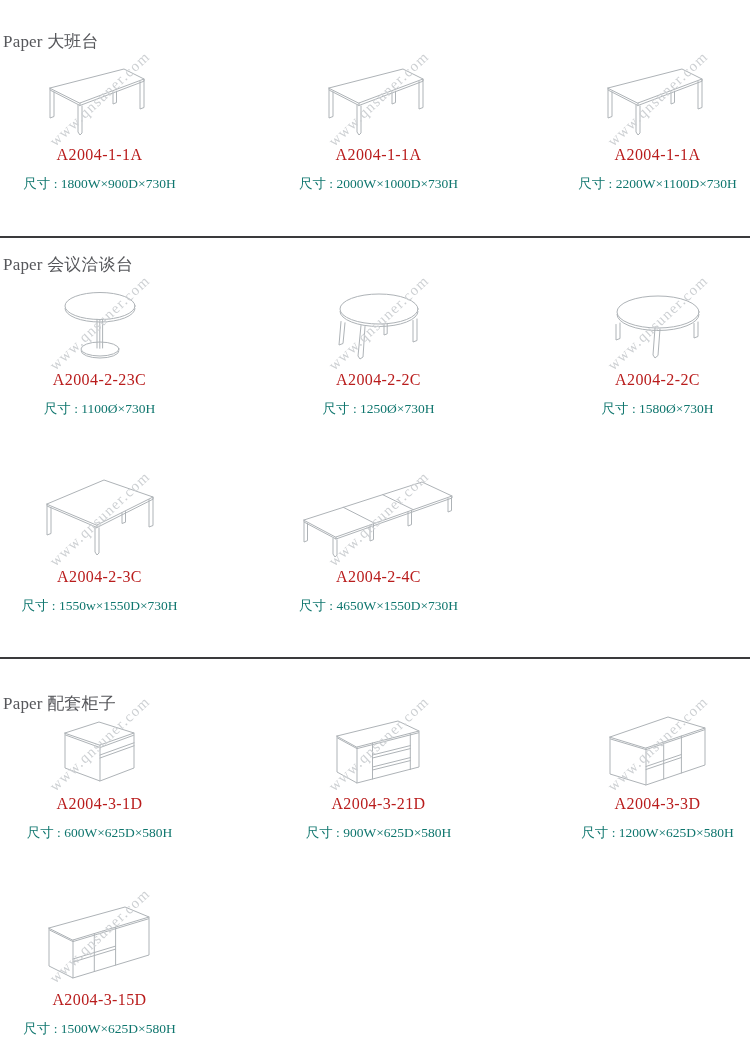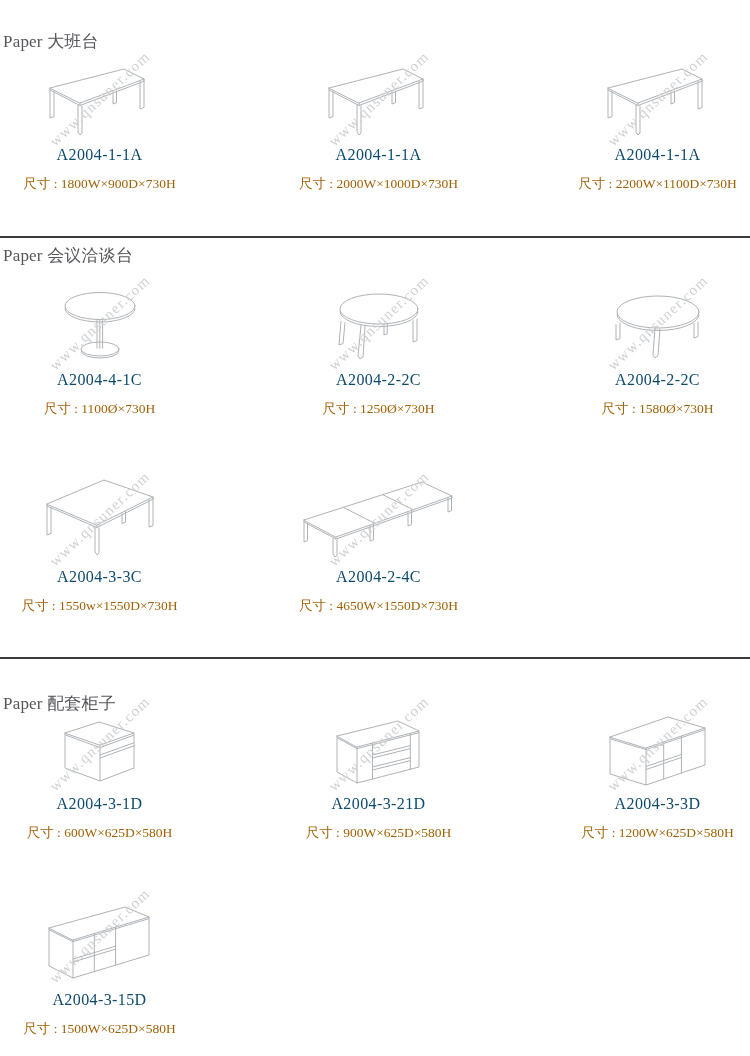--- a/index.html
+++ b/index.html
@@ -6,22 +6,22 @@
   .page{position:relative;width:750px;height:1028px;background:#ffffff;overflow:hidden;
         font-family:Liberation Serif, serif;margin-top:28px;}
   .sec-title{position:absolute;left:3px;font-size:17px;color:#56575b;letter-spacing:.2px;white-space:nowrap;}
   .divider{position:absolute;left:0;width:750px;height:2px;background:#3a3a3c;}
   .row{position:absolute;left:-40px;width:840px;display:flex;}
   .cell{width:279px;display:flex;flex-direction:column;align-items:center;}
   .art{position:relative;width:100%;display:flex;align-items:flex-end;justify-content:center;}
   .art svg{display:block;}
   .wm{position:absolute;left:50%;top:50%;transform:translate(-50%,-50%) rotate(-43deg);
       font-size:15px;color:#cdd0d3;letter-spacing:1.3px;white-space:nowrap;pointer-events:none;}
-  .code{margin-top:6px;font-size:16px;color:#0c4a6e;line-height:22px;letter-spacing:.4px;}
-  .dims{margin-top:9px;font-size:13.5px;color:#a16207;line-height:18px;}
+  .code{margin-top:6px;font-size:16px;color:#b91c1c;line-height:22px;letter-spacing:.4px;}
+  .dims{margin-top:9px;font-size:13.5px;color:#0f766e;line-height:18px;}
   .linework{stroke:#aeb3b7;stroke-width:1;fill:none;stroke-linejoin:round;stroke-linecap:round;}
 </style>
 </head>
 <body>
 
 <div class="page" id="page">
     <div class="sec-title" style="top: 2px;">Paper 大班台</div>
     <div class="row" style="top: 31px;">
       <div class="cell">
         <div class="art" style="height: 79px;">
@@ -66,36 +66,36 @@
     <path d="M93,13.5 L93,41 L97,39.5 L97,11.5"></path>
     <path d="M66,24.5 L66,36 L69.5,34.6 L69.5,23.2"></path>
   </svg>
           <span class="wm">www.qnsuner.com</span>
         </div>
         <div class="code">A2004-1-1A</div>
         <div class="dims">尺寸 : 2200W×1100D×730H</div>
       </div>
     </div>
     <div class="divider" style="top: 208px;"></div>
-    <div class="sec-title" style="top: 216px;">Paper 会议洽谈台</div>
+    <div class="sec-title" style="top: 225px;">Paper 会议洽谈台</div>
     <div class="row" style="top: 255px;">
       <div class="cell">
         <div class="art" style="height: 80px;">
           <svg viewBox="0 0 92 72" width="92" height="72" class="linework">
     <ellipse cx="46" cy="15" rx="35" ry="13.5"></ellipse>
     <path d="M11,17.5 a35,13.5 0 0 0 70,0"></path>
     <path d="M43,28.3 L43,57"></path>
     <path d="M45.8,28.5 L45.8,57.3"></path>
     <path d="M48.6,28.3 L48.6,57"></path>
     <ellipse cx="46" cy="58" rx="19" ry="7"></ellipse>
     <path d="M27,60 a19,7 0 0 0 38,0"></path>
   </svg>
           <span class="wm">www.qnsuner.com</span>
         </div>
-        <div class="code">A2004-4-1C</div>
+        <div class="code">A2004-2-23C</div>
         <div class="dims">尺寸 : 1100Ø×730H</div>
       </div>
       <div class="cell">
         <div class="art" style="height: 80px;">
           <svg viewBox="0 0 100 70" width="100" height="70" class="linework">
     <ellipse cx="50" cy="16" rx="39" ry="15"></ellipse>
     <path d="M11,18.5 a39,15 0 0 0 78,0"></path>
     <path d="M12,28.5 L10,52 L14,50.5 L16,29.8"></path>
     <path d="M32,32.5 L29,63 L31,66 L34,64 L36,33.5"></path>
     <path d="M84,27.5 L84,49 L88,47.5 L88,26"></path>
@@ -128,21 +128,21 @@
     <path d="M3,26 L60,2 L109,19 L53,47 Z"></path>
     <path d="M3,26 L3,28 L53,49.5 L53,47"></path>
     <path d="M53,49.5 L109,21.2 L109,19"></path>
     <path d="M3,28 L3,57 L7,55.5 L7,29.8"></path>
     <path d="M51,49 L51,74 L53,77 L55,75 L55,49.8"></path>
     <path d="M105,21.5 L105,49 L109,47.5 L109,19.5"></path>
     <path d="M78,35 L78,45.5 L81.5,44.2 L81.5,33.6"></path>
   </svg>
           <span class="wm">www.qnsuner.com</span>
         </div>
-        <div class="code">A2004-3-3C</div>
+        <div class="code">A2004-2-3C</div>
         <div class="dims">尺寸 : 1550w×1550D×730H</div>
       </div>
       <div class="cell">
         <div class="art" style="height: 82px;">
           <svg viewBox="0 0 158 80" width="158" height="80" class="linework">
     <path d="M4,40 L122,2 L152,16 L36,57 Z"></path>
     <path d="M43.3,27.3 L74.7,43.3"></path>
     <path d="M82.7,14.7 L113.3,29.7"></path>
     <path d="M4,40 L4,42 L36,59 L36,57"></path>
     <path d="M36,59 L152,18 L152,16"></path>

